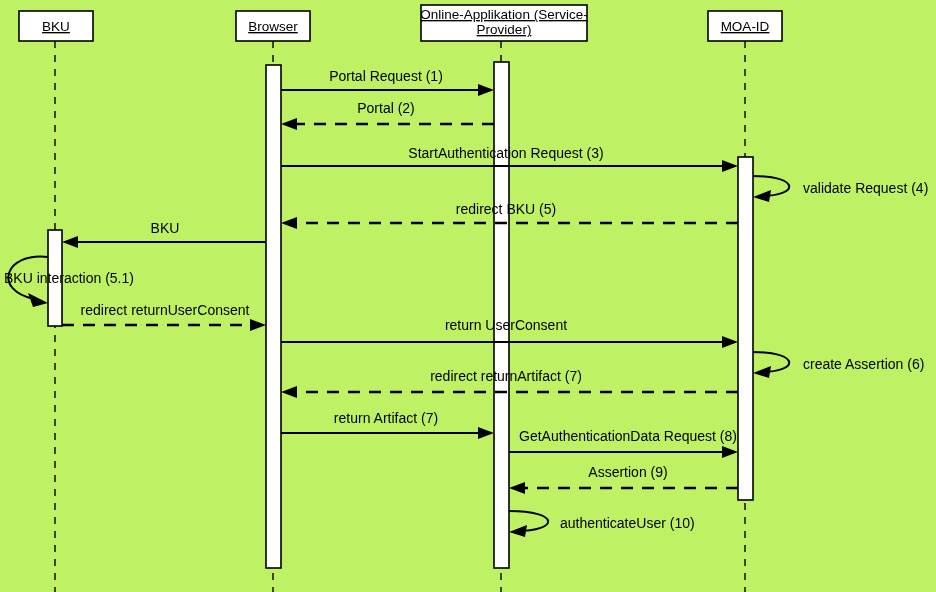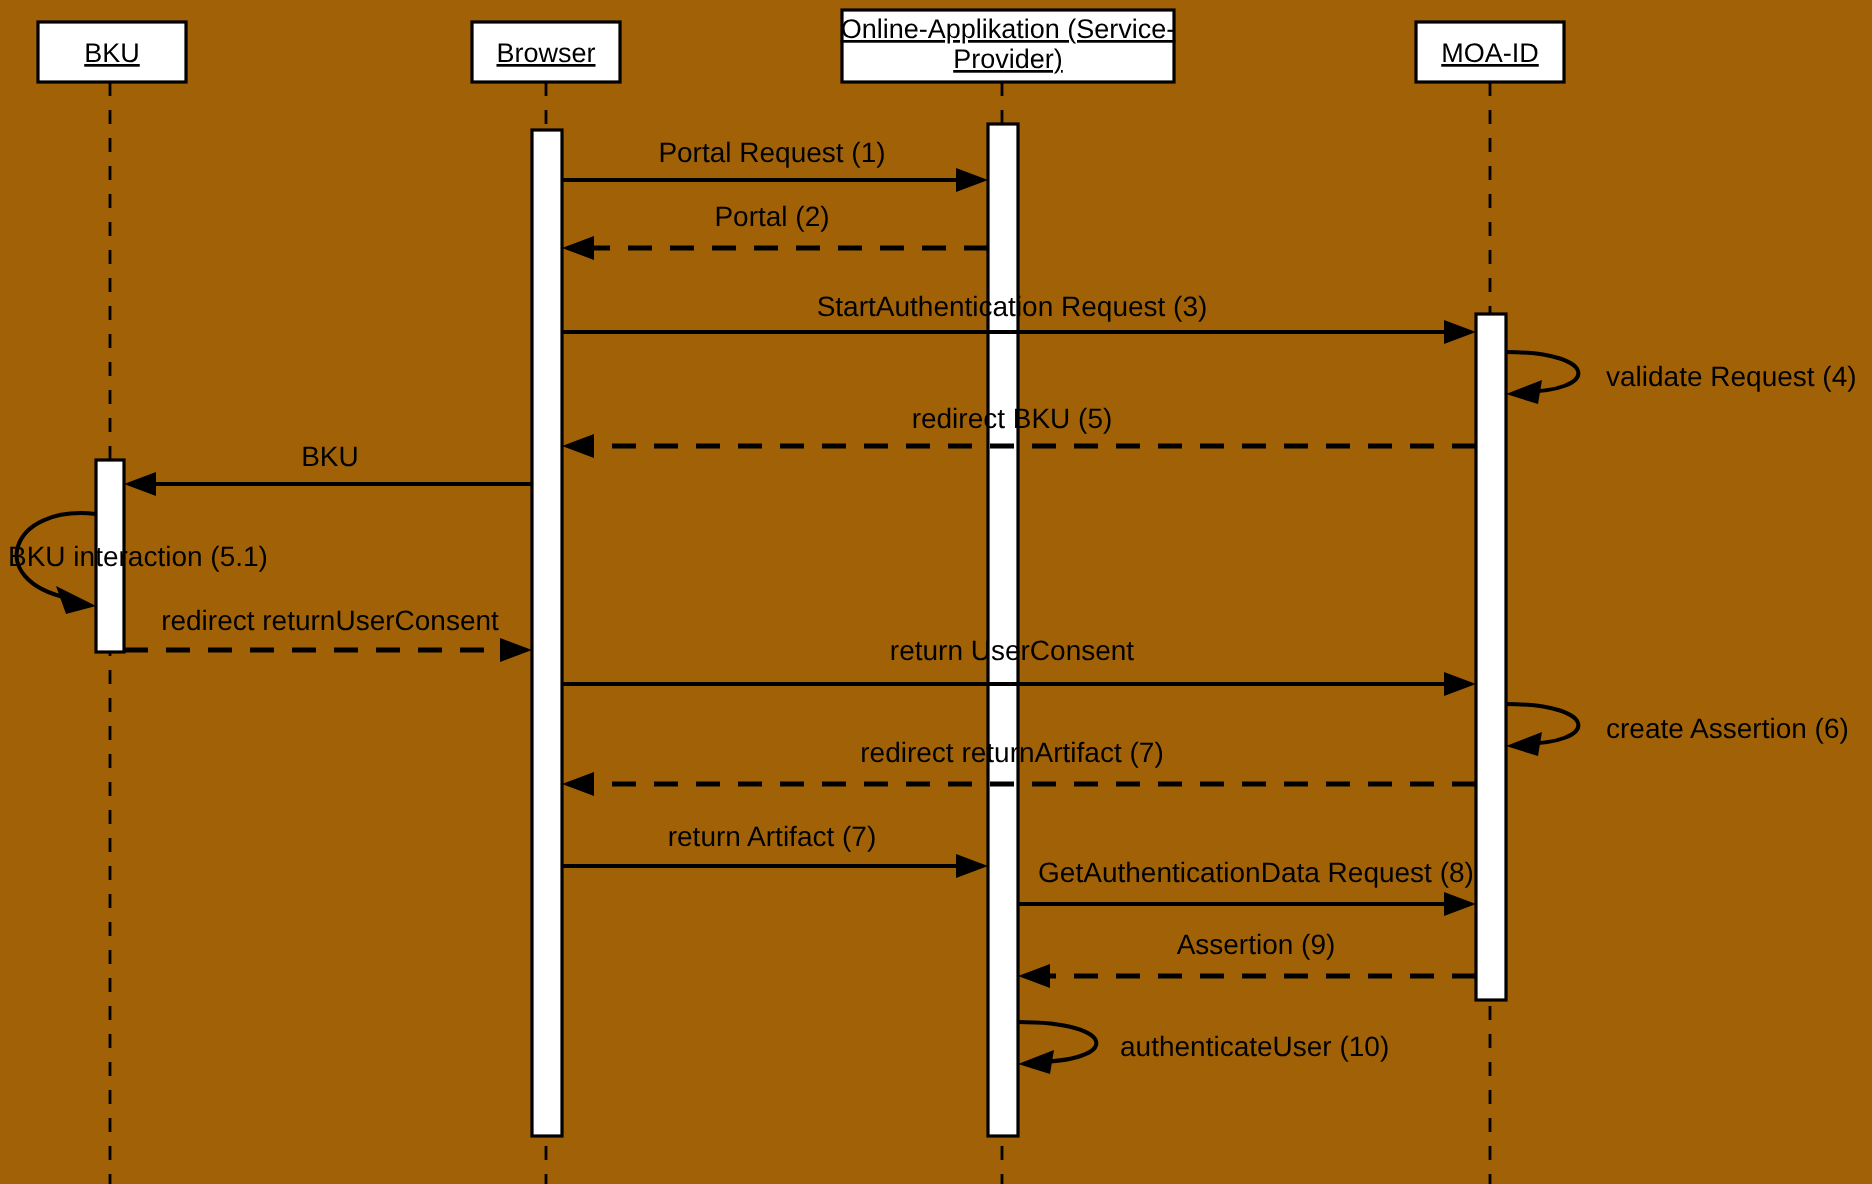--- a/index.html
+++ b/index.html
@@ -4,21 +4,21 @@
 <style>
   html, body {
     margin: 0;
     padding: 0;
     background: #ffffff;
   }
   #diagram-root {
     position: relative;
     width: 936px;
     height: 592px;
-    background: #a16207;
+    background: #bef264;
     font-family: "Liberation Sans", sans-serif;
     overflow: hidden;
   }
   svg#seq-svg {
     display: block;
     width: 936px;
     height: 592px;
   }
   .lifeline-box {
     fill: #ffffff;

